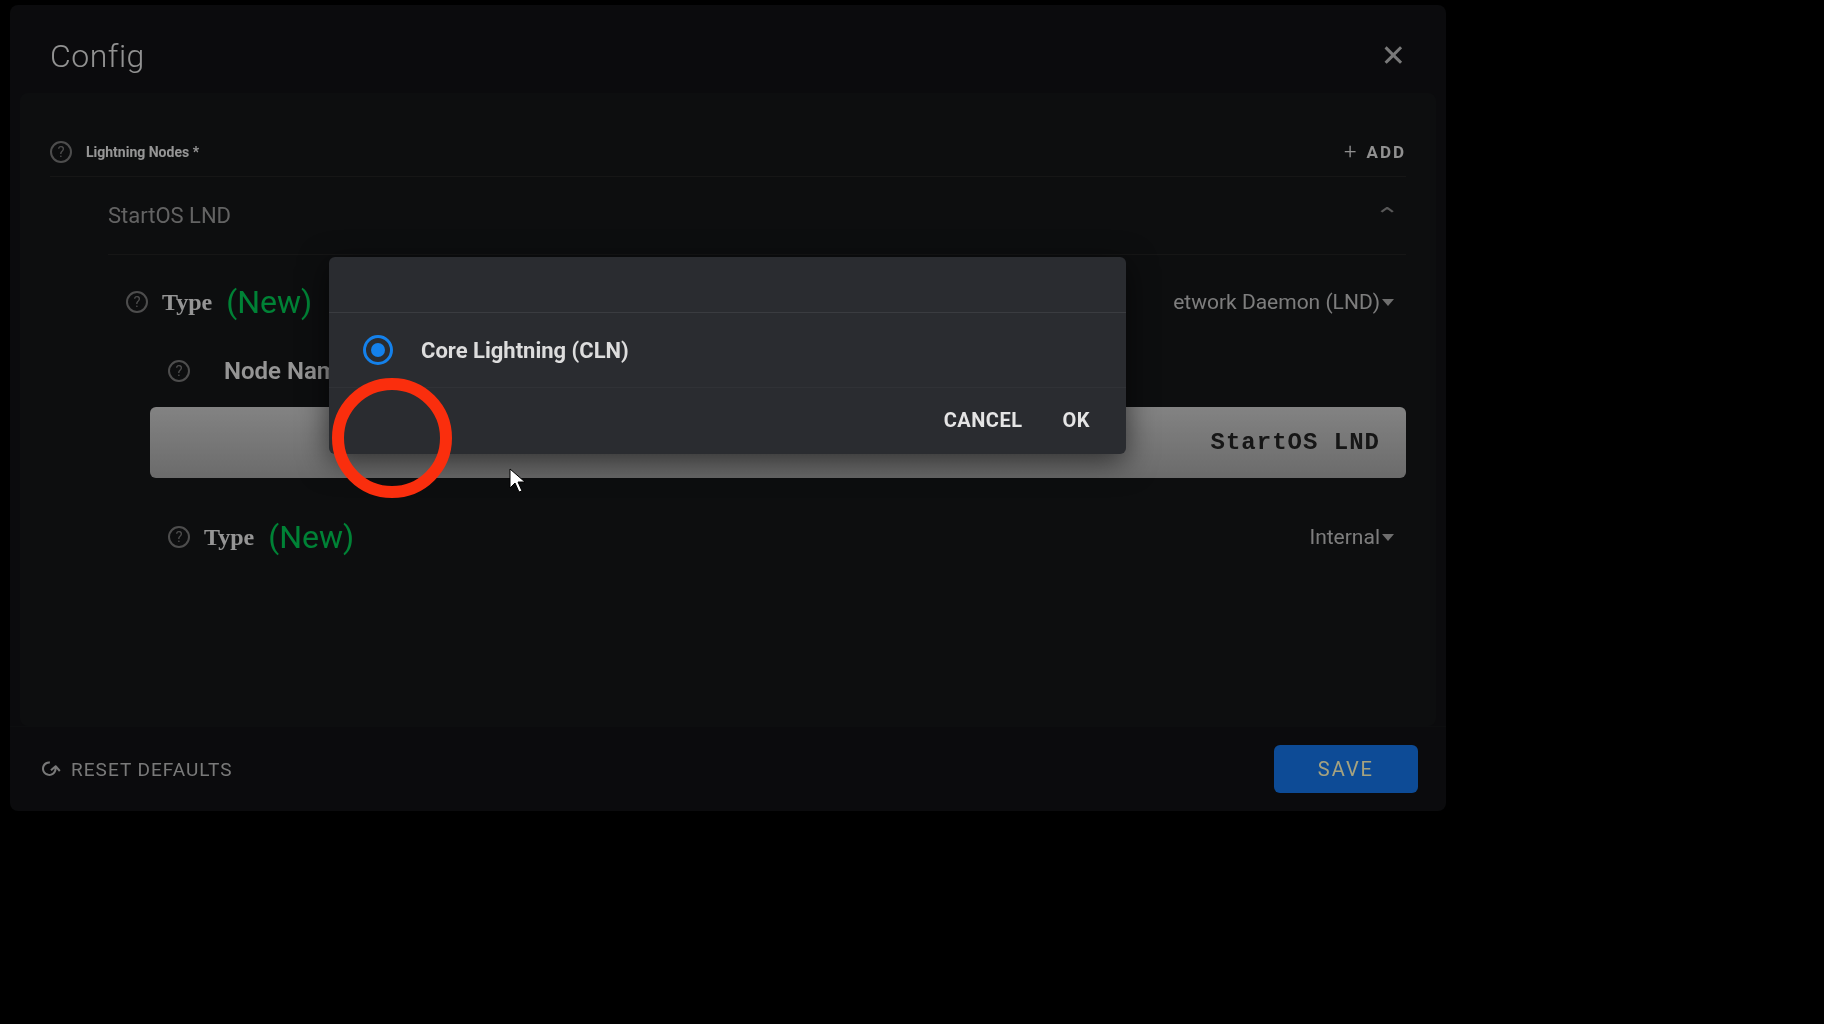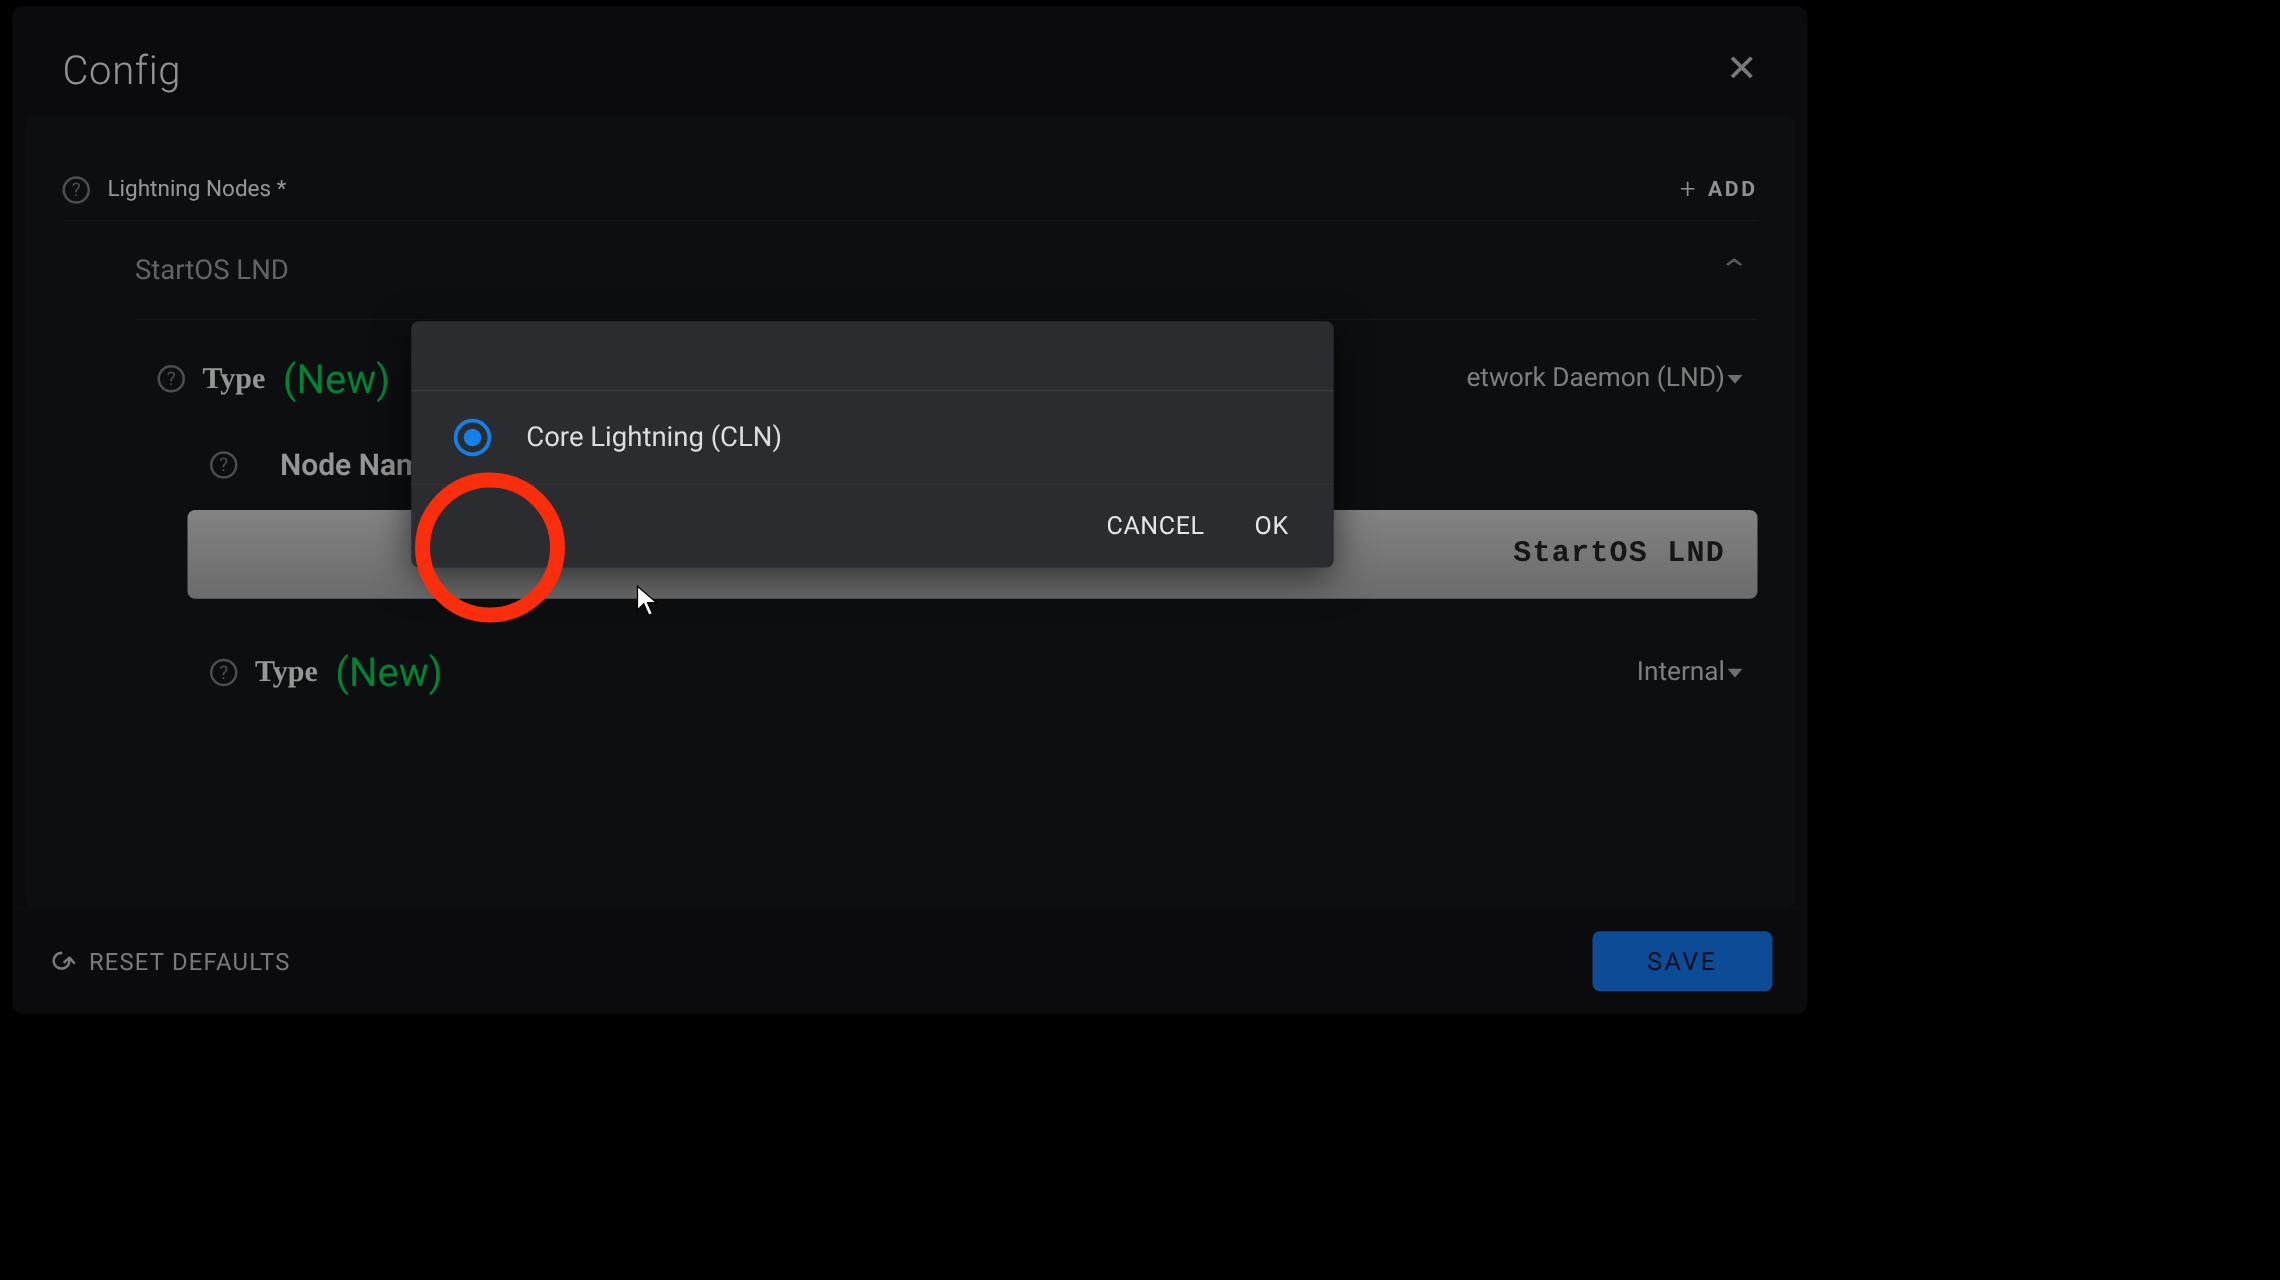--- a/index.html
+++ b/index.html
@@ -70,22 +70,22 @@
     border: 2px solid #777;
     border-radius: 50%;
     display: inline-flex;
     align-items: center;
     justify-content: center;
     font-size: 15px;
     color: #777;
     flex-shrink: 0;
   }
   .section-title {
-    font-size: 18px;
-    font-weight: 400;
+    font-size: 14px;
+    font-weight: 700;
     color: #e5e5e5;
   }
   .add-btn {
     display: flex;
     align-items: center;
     gap: 8px;
     font-weight: 700;
     font-size: 17px;
     color: #ddd;
     letter-spacing: 2px;
@@ -196,45 +196,46 @@
     letter-spacing: 1px;
     cursor: pointer;
   }
   .reload-icon {
     font-size: 24px;
     display: inline-block;
     transform: scaleX(-1) rotate(-50deg);
   }
   .save-btn {
     background: #1473e6;
-    color: #0f172a;
+    color: #fef9c3;
     font-size: 20px;
     letter-spacing: 2px;
     padding: 12px 44px;
     border-radius: 6px;
     cursor: pointer;
     font-weight: 400;
   }
   
   .popup-overlay {
     position: absolute;
     top: 0; left: 0; right: 0; bottom: 0;
     background: rgba(0,0,0,0.35);
     pointer-events: none;
   }
   .popup {
     position: absolute;
     left: 329px;
     top: 257px;
-    width: 738px;
+    width: 797px;
     background: #2a2c30;
     border-radius: 6px;
     box-shadow: 0 8px 30px rgba(0,0,0,0.6);
     z-index: 10;
     overflow: hidden;
+    font-weight: bold;
   }
   .popup-header-space {
     height: 56px;
     border-bottom: 1px solid #3a3c40;
   }
   .radio-row {
     display: flex;
     align-items: center;
     gap: 28px;
     padding: 22px 34px;

